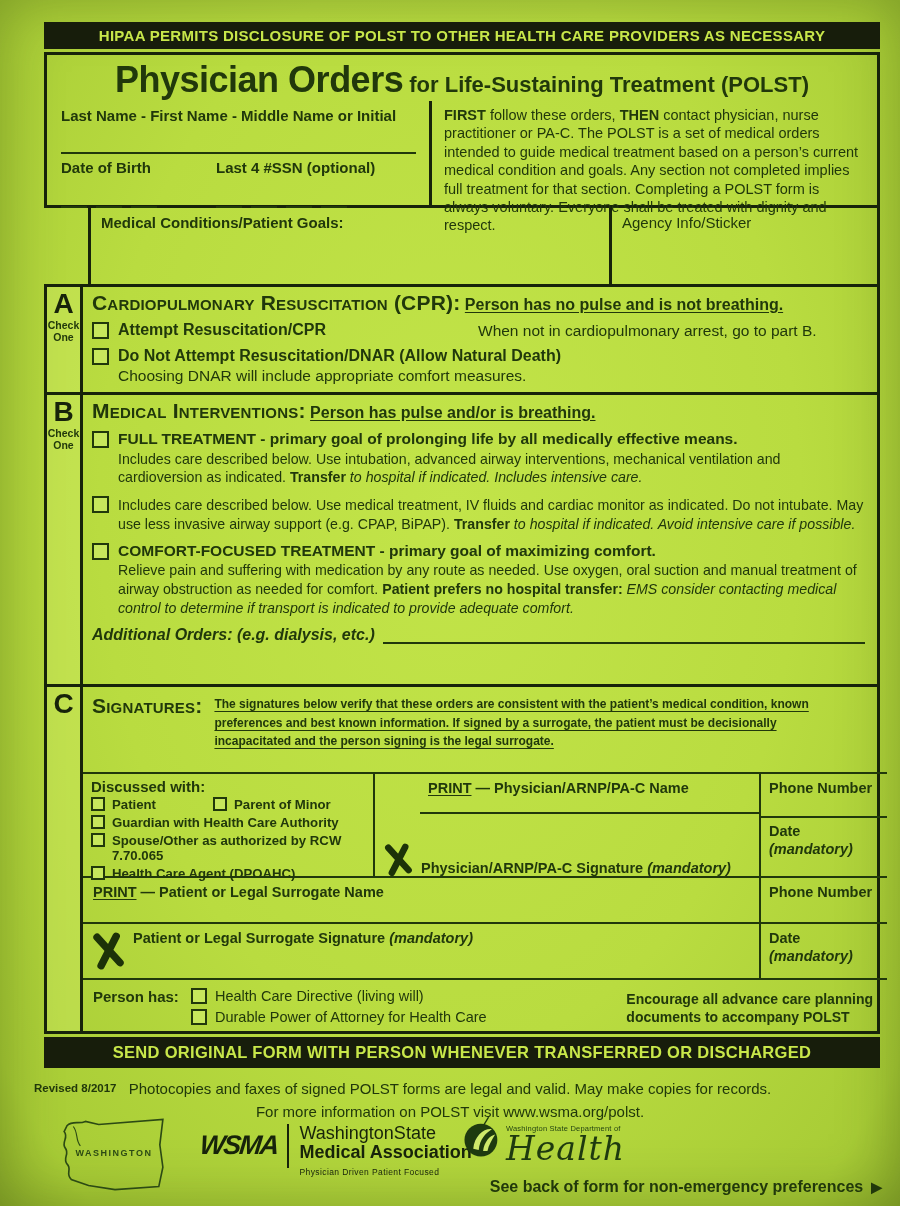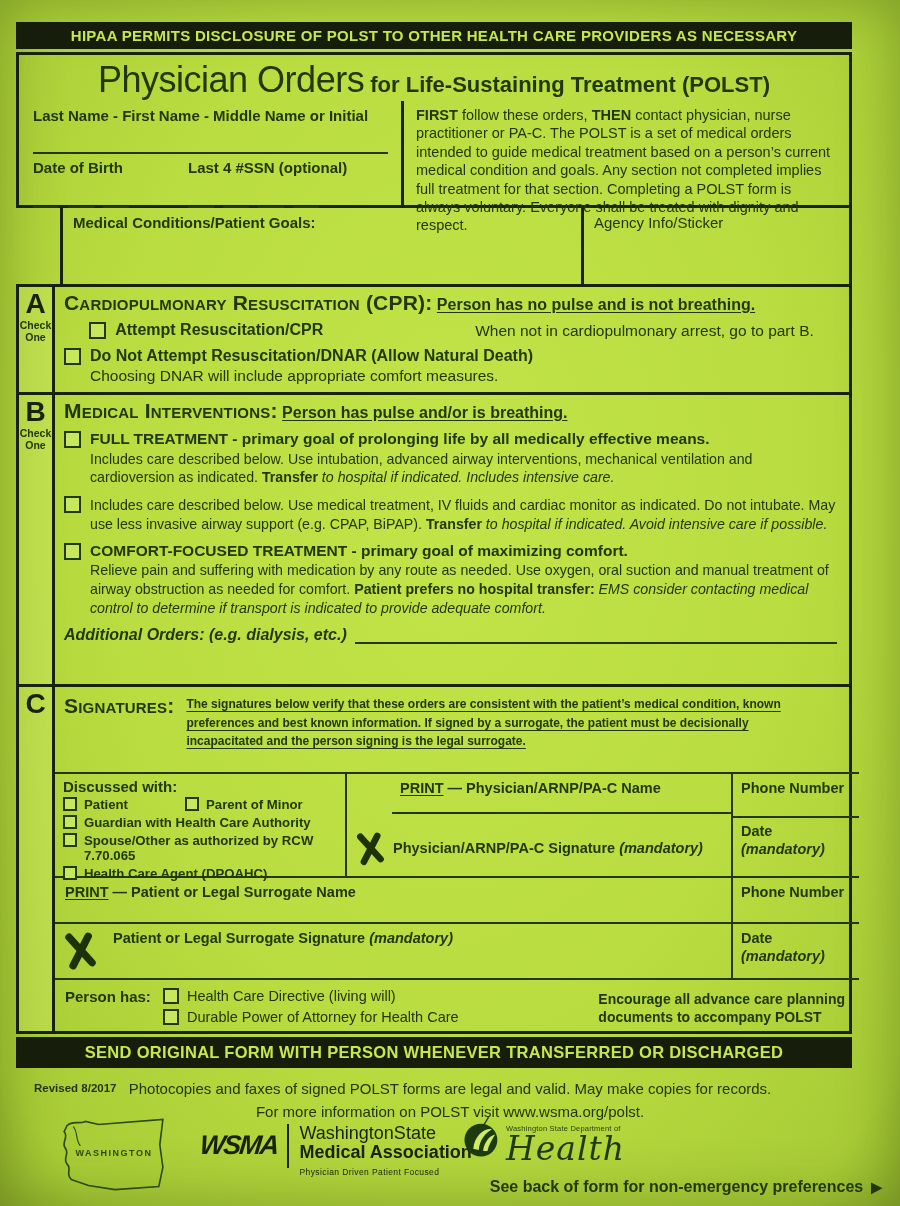--- a/index.html
+++ b/index.html
@@ -10,35 +10,35 @@
     --banner:#171d0b;
     --banner-text:#c8e74a;
     --box-light:#c7e75c;
   }
   *{margin:0;padding:0;box-sizing:border-box;}
   html,body{background:#8fae2c;}
   body{font-family:"Liberation Sans",sans-serif;color:var(--ink);}
   .page{position:relative;width:900px;height:1206px;overflow:hidden;
     background:radial-gradient(ellipse at 50% 42%, #c2e449 0%, #b9dc40 55%, #a8cc36 90%, #94b52e 100%);
     box-shadow:inset 0 0 60px rgba(40,60,5,.35);}
-  .formwrap{position:absolute;left:16px;top:22px;width:836px;}
+  .formwrap{position:absolute;left:44px;top:22px;width:836px;}
 
   
   .banner{background:var(--banner);color:var(--banner-text);text-align:center;
     font-weight:bold;letter-spacing:.3px;}
   .top-banner{height:27px;line-height:27px;font-size:15px;}
   .send-banner{height:31px;line-height:31px;font-size:16.5px;margin-top:3px;}
 
   .box{border:3px solid var(--ink-dark);background:transparent;}
   .box + .box{margin-top:-3px;}
 
   
   .header-box{height:156px;margin-top:3px;}
   .title-row{text-align:center;padding-top:4px;height:46px;white-space:nowrap;}
-  .title-main{font-size:36px;font-weight:normal;letter-spacing:-.5px;text-align:center;}
+  .title-main{font-size:36px;font-weight:bold;letter-spacing:-.5px;text-align:center;}
   .title-rest{font-size:22px;font-weight:bold;}
   .header-cols{display:flex;height:104px;}
   .header-left{width:385px;border-right:3px solid var(--ink-dark);padding:6px 12px 0 14px;position:relative;}
   .name-label{font-size:15px;font-weight:bold;}
   .name-line{border-bottom:2px solid var(--ink);height:30px;width:355px;}
   .dob-row{display:flex;margin-top:5px;font-size:15px;font-weight:bold;}
   .dob-row span:first-child{width:155px;}
   .blanks-row{display:flex;margin-top:24px;}
   .blank-group{display:flex;gap:9px;width:155px;}
   .dash{display:inline-block;width:26px;border-bottom:2px solid var(--ink);height:8px;}
@@ -62,21 +62,21 @@
 
   #secA{height:111px;}
   #secB{height:295px;}
   #secC{height:350px;}
 
   .opt{display:flex;gap:9px;align-items:flex-start;margin-top:7px;}
   .cb{flex:0 0 auto;width:17px;height:17px;border:2px solid var(--ink);background:var(--box-light);
     display:inline-block;margin-top:1px;}
   .opt-label{font-size:16px;font-weight:bold;line-height:1.15;}
   .opt-sub{font-size:15.5px;margin-top:2px;}
-  .a-row1{display:flex;align-items:flex-start;justify-content:center;}
+  .a-row1{display:flex;align-items:flex-start;}
   .a-note{font-size:15.5px;margin-left:56px;margin-top:8px;}
 
   .b-opt{margin-top:8px;display:flex;gap:9px;}
   .b-title{font-size:15.5px;font-weight:bold;line-height:1.2;}
   .b-desc{font-size:14.2px;line-height:1.32;margin-top:1px;}
   .b-desc b{font-weight:bold;}
   .b-desc i{font-style:italic;}
   .add-orders{display:flex;align-items:flex-end;margin-top:9px;font-size:16px;font-style:italic;font-weight:bold;gap:8px;}
   .add-line{flex:1;border-bottom:2px solid var(--ink);height:14px;margin-right:2px;}
 
@@ -88,31 +88,31 @@
   .c-row1{display:flex;height:102px;}
   .c-discussed{width:292px;border-right:2px solid var(--ink);padding:4px 6px 0 8px;}
   .dw-label{font-size:15px;font-weight:bold;}
   .dw-grid{display:grid;grid-template-columns:122px 1fr;row-gap:3px;margin-top:2px;}
   .dw-item{display:flex;gap:7px;font-size:13.2px;font-weight:bold;align-items:flex-start;}
   .dw-item.full{grid-column:1 / span 2;}
   .cb-sm{flex:0 0 auto;width:14px;height:14px;border:2px solid var(--ink);background:var(--box-light);display:inline-block;}
   .c-mid{flex:1;display:flex;flex-direction:column;}
   .c-cell-label{font-size:14.5px;font-weight:bold;}
   .c-print-md{height:40px;border-bottom:2px solid var(--ink);padding:5px 8px 0 8px;margin-left:45px;}
-  .c-sig-md{flex:1;padding:4px 8px 0 8px;display:flex;gap:8px;align-items:center;}
+  .c-sig-md{flex:1;padding:4px 8px 0 8px;display:flex;gap:8px;align-items:flex-end;}
   .c-right{width:128px;border-left:2px solid var(--ink);display:flex;flex-direction:column;}
   .c-phone1{height:44px;border-bottom:2px solid var(--ink);padding:5px 6px 0 8px;}
   .c-date1{flex:1;padding:4px 6px 0 8px;}
   .cell-label{font-size:14.5px;font-weight:bold;}
   .mand{font-style:italic;}
   .c-row2{display:flex;height:46px;border-top:2px solid var(--ink);}
   .c-row2 .left{flex:1;padding:5px 8px 0 10px;}
   .c-row2 .phone{width:128px;border-left:2px solid var(--ink);padding:5px 6px 0 8px;}
   .c-row3{display:flex;height:56px;border-top:2px solid var(--ink);}
-  .c-row3 .left{flex:1;padding:4px 24px 0 8px;display:flex;gap:16px;align-items:flex-start;}
+  .c-row3 .left{flex:1;padding:4px 24px 0 8px;display:flex;gap:8px;align-items:flex-start;}
   .c-row3 .date{width:128px;border-left:2px solid var(--ink);padding:5px 6px 0 8px;}
   .c-row4{display:flex;height:62px;border-top:2px solid var(--ink);padding:8px 10px 0 10px;gap:10px;}
   .ph-label{font-size:15px;font-weight:bold;width:88px;}
   .ph-opts{display:flex;flex-direction:column;gap:5px;}
   .ph-item{display:flex;gap:8px;font-size:14.5px;align-items:center;}
   .cb-md{flex:0 0 auto;width:16px;height:16px;border:2px solid var(--ink);background:var(--box-light);display:inline-block;}
   .ph-note{margin-left:auto;font-size:14px;font-weight:bold;line-height:1.3;padding-right:4px;padding-top:2px;}
 
   .x-icon{flex:0 0 auto;margin-top:2px;transform:rotate(-6deg);}
   .sig-label{font-size:14.5px;font-weight:bold;margin-top:2px;}

